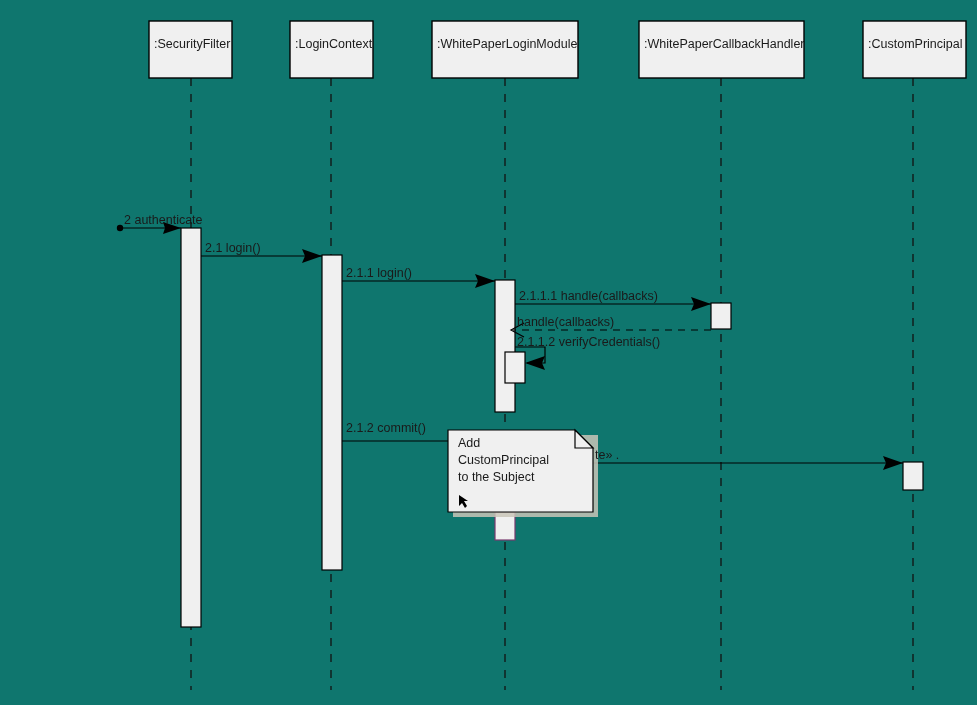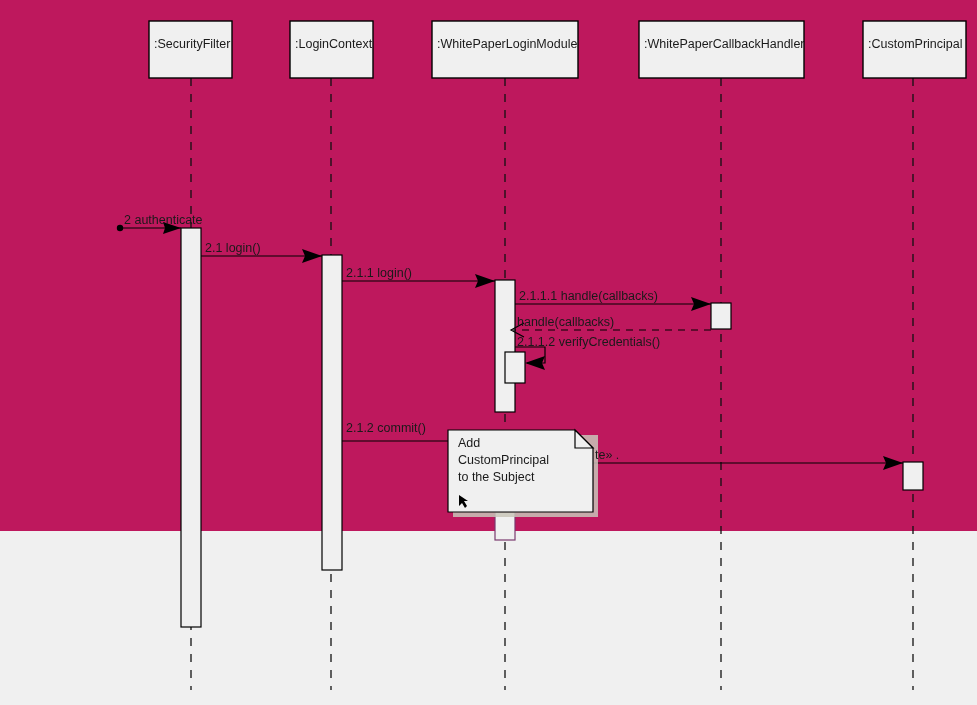--- a/index.html
+++ b/index.html
@@ -10,22 +10,22 @@
   }
   body {
     width: 977px;
     height: 705px;
     font-family: "Liberation Sans", sans-serif;
     overflow: hidden;
   }
   #diagram-canvas {
     position: relative;
     width: 977px;
-    height: 531px;
-    background: #be185d;
+    height: 705px;
+    background: #0f766e;
   }
   svg.layer {
     position: absolute;
     left: 0;
     top: 0;
     width: 977px;
     height: 705px;
   }
   .lifeline-name {
     font-size: 12.5px;

